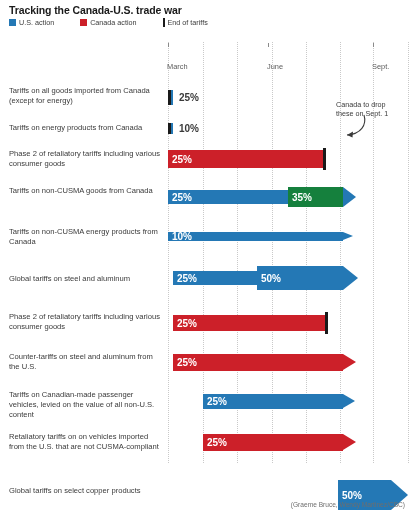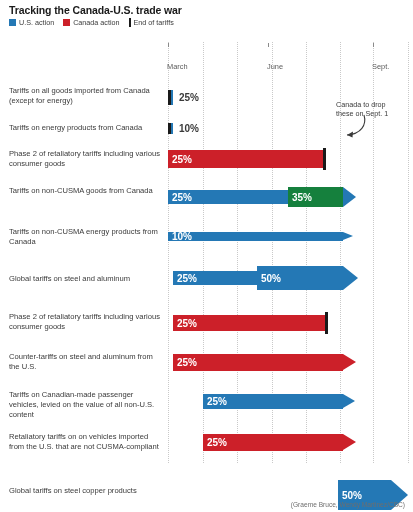--- a/index.html
+++ b/index.html
@@ -25,21 +25,21 @@
     font-weight: bold;
     letter-spacing: -0.1px;
     color: #1a1a1a;
     white-space: nowrap;
   }
   #legend {
     position: absolute;
     left: 9px; top: 18px;
     display: flex;
     align-items: center;
-    gap: 9px;
+    gap: 26px;
     font-size: 7.2px;
     color: #3b3b3b;
     white-space: nowrap;
   }
   .legend-item { display: flex; align-items: center; gap: 3px; }
   .legend-swatch { width: 7px; height: 7px; display: inline-block; }
   .legend-swatch.bar { width: 2px; height: 9px; }
 
   
   #plot {
@@ -227,21 +227,21 @@
       <div class="row-label" style="top: 86px;">Tariffs on all goods imported from Canada (except for energy)</div>
       <div class="row-label" style="top: 123px;">Tariffs on energy products from Canada</div>
       <div class="row-label" style="top: 149px;">Phase 2 of retaliatory tariffs including various consumer goods</div>
       <div class="row-label" style="top: 186px;">Tariffs on non-CUSMA goods from Canada</div>
       <div class="row-label" style="top: 227px;">Tariffs on non-CUSMA energy products from Canada</div>
       <div class="row-label" style="top: 274px;">Global tariffs on steel and aluminum</div>
       <div class="row-label" style="top: 312px;">Phase 2 of retaliatory tariffs including various consumer goods</div>
       <div class="row-label" style="top: 352px;">Counter-tariffs on steel and aluminum from the U.S.</div>
       <div class="row-label" style="top: 390px;">Tariffs on Canadian-made passenger vehicles, levied on the value of all non-U.S. content</div>
       <div class="row-label" style="top: 432px;">Retaliatory tariffs on on vehicles imported from the U.S. that are not CUSMA-compliant</div>
-      <div class="row-label" style="top: 486px;">Global tariffs on steel copper products</div>
+      <div class="row-label" style="top: 486px;">Global tariffs on select copper products</div>
     </div>
 
   <div id="annotation">Canada to drop these on Sept. 1</div>
   <svg id="annotation-arrow" viewBox="0 0 34 28">
     <path d="M30 2 C33 12, 27 21, 13 22" fill="none" stroke="#3a3a3a" stroke-width="1.1"></path>
     <path d="M13 22 L19 18.5 L18.5 24.5 Z" fill="#3a3a3a"></path>
   </svg>
 
   <div id="credit">(Graeme Bruce, Wendy Martinez/CBC)</div>
 </div>

